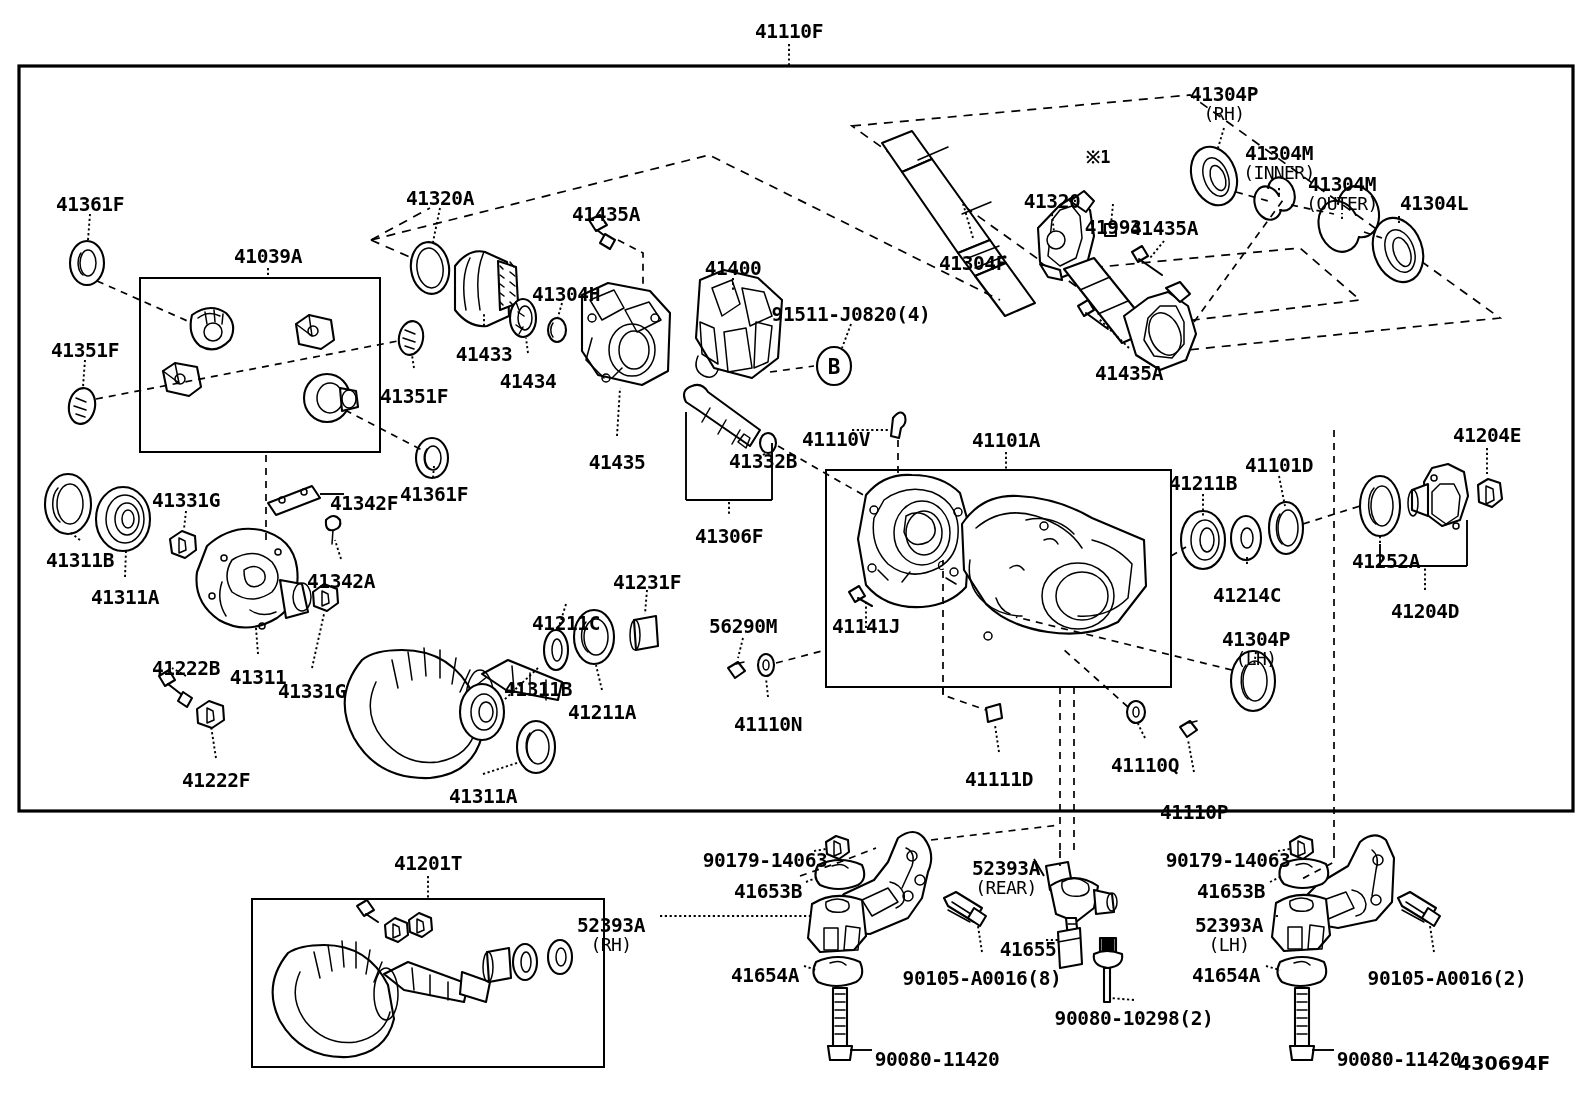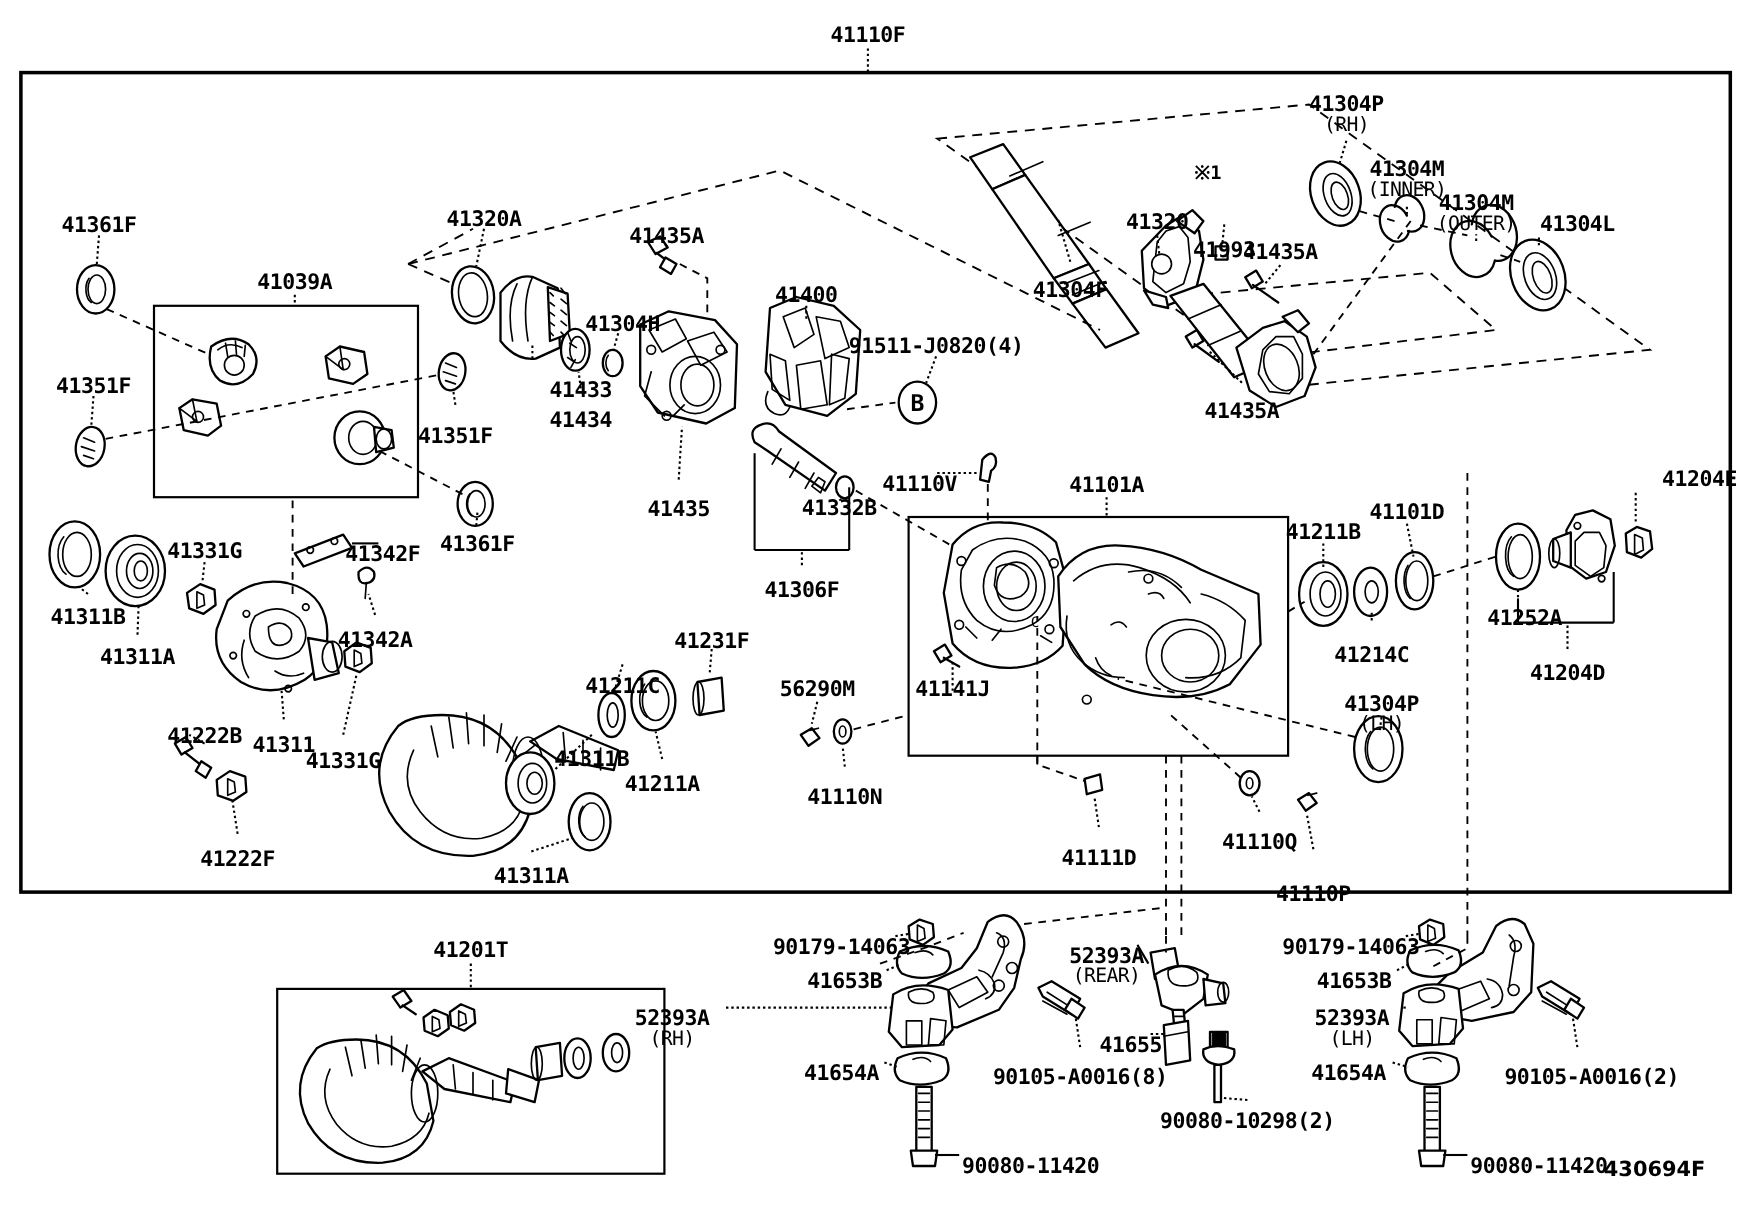--- a/index.html
+++ b/index.html
@@ -730,37 +730,37 @@
   <div id="labelLayer">
       <div class="lbl" style="left: 789px; top: 22px;">41110F</div>
       <div class="lbl" style="left: 90px; top: 195px;">41361F</div>
       <div class="lbl" style="left: 268px; top: 247px;">41039A</div>
       <div class="lbl" style="left: 440px; top: 189px;">41320A</div>
       <div class="lbl" style="left: 606px; top: 205px;">41435A</div>
       <div class="lbl" style="left: 566px; top: 285px;">41304H</div>
       <div class="lbl" style="left: 733px; top: 259px;">41400</div>
       <div class="lbl" style="left: 851px; top: 305px;">91511-J0820(4)</div>
       <div class="lbl" style="left: 85px; top: 341px;">41351F</div>
-      <div class="lbl" style="left: 484px; top: 345px; margin-left: 44px;">41433</div>
+      <div class="lbl" style="left: 484px; top: 345px;">41433</div>
       <div class="lbl" style="left: 414px; top: 387px;">41351F</div>
       <div class="lbl" style="left: 528px; top: 372px;">41434</div>
       <div class="lbl" style="left: 617px; top: 453px;">41435</div>
       <div class="lbl" style="left: 434px; top: 485px;">41361F</div>
       <div class="lbl" style="left: 763px; top: 452px; text-align: center;">41332B</div>
       <div class="lbl" style="left: 729px; top: 527px;">41306F</div>
       <div class="lbl" style="left: 836px; top: 430px;">41110V</div>
       <div class="lbl" style="left: 1006px; top: 431px;">41101A</div>
       <div class="lbl" style="left: 1203px; top: 474px;">41211B</div>
       <div class="lbl" style="left: 1279px; top: 456px;">41101D</div>
       <div class="lbl" style="left: 1247px; top: 586px;">41214C</div>
-      <div class="lbl" style="left: 1545px; top: 426px;">41204E</div>
+      <div class="lbl" style="left: 1487px; top: 426px;">41204E</div>
       <div class="lbl" style="left: 1386px; top: 552px;">41252A</div>
       <div class="lbl" style="left: 1425px; top: 602px;">41204D</div>
       <div class="lbl" style="left: 186px; top: 491px;">41331G</div>
-      <div class="lbl" style="left: 348px; top: 494px;">41342F</div>
+      <div class="lbl" style="left: 364px; top: 494px;">41342F</div>
       <div class="lbl" style="left: 80px; top: 551px;">41311B</div>
       <div class="lbl" style="left: 125px; top: 588px;">41311A</div>
       <div class="lbl" style="left: 341px; top: 572px;">41342A</div>
       <div class="lbl" style="left: 566px; top: 587px; margin-top: 27px;">41211C</div>
       <div class="lbl" style="left: 647px; top: 573px;">41231F</div>
       <div class="lbl" style="left: 743px; top: 617px;">56290M</div>
       <div class="lbl" style="left: 866px; top: 617px;">41141J</div>
       <div class="lbl" style="left: 186px; top: 659px;">41222B</div>
       <div class="lbl" style="left: 258px; top: 668px;">41311</div>
       <div class="lbl" style="left: 312px; top: 682px;">41331G</div>

